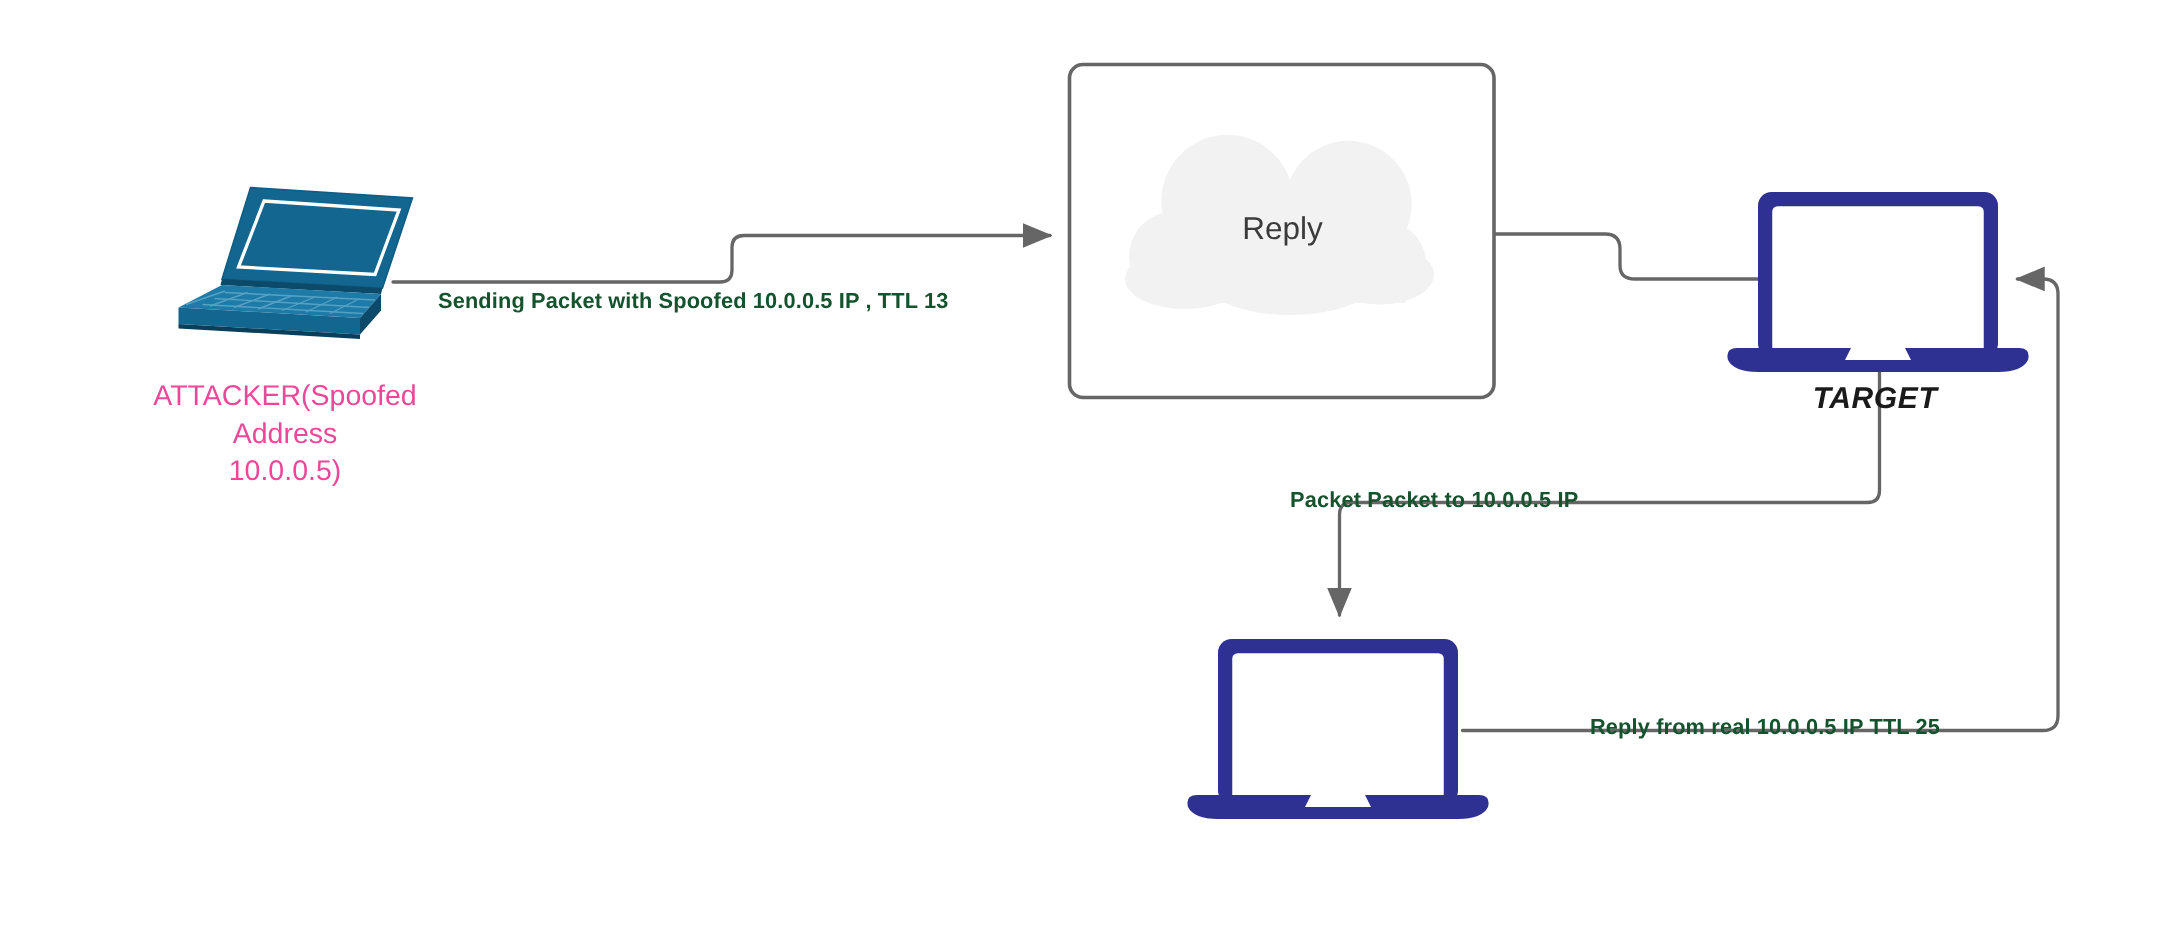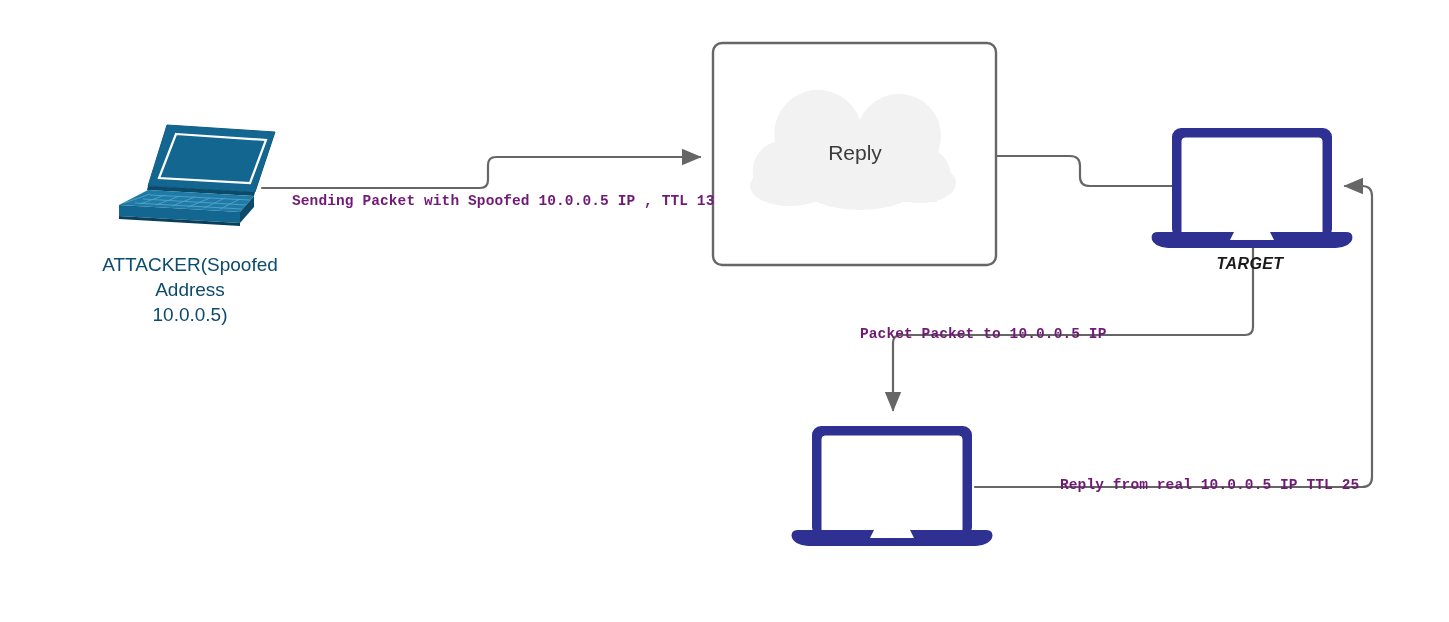--- a/index.html
+++ b/index.html
@@ -27,39 +27,39 @@
   .node-label {
     position: absolute;
     text-align: center;
     color: #1a1a1a;
     font-family: "Liberation Sans", sans-serif;
     white-space: pre;
     line-height: 1.32;
   }
   .edge-label {
     position: absolute;
-    color: #701a75;
-    font-family: Liberation Mono, monospace;
+    color: #14532d;
+    font-family: Liberation Sans, sans-serif;
     font-weight: bold;
     font-size: 14.5px;
     white-space: nowrap;
     letter-spacing: 0.1px;
   }
   #attacker-label {
     left: 60px;
     top: 252px;
     width: 260px;
     font-size: 19px;
-    color: #0c4a6e;
+    color: #ec4899;
   }
   #target-label {
     left: 1155px;
     top: 253px;
     width: 190px;
-    font-size: 16px;
+    font-size: 20px;
     font-weight: bold;
     font-style: italic;
     color: #1a1a1a;
     letter-spacing: 0.4px;
   }
   #victim-label {
     left: 805px;
     top: 553px;
     width: 180px;
     font-size: 18px;

